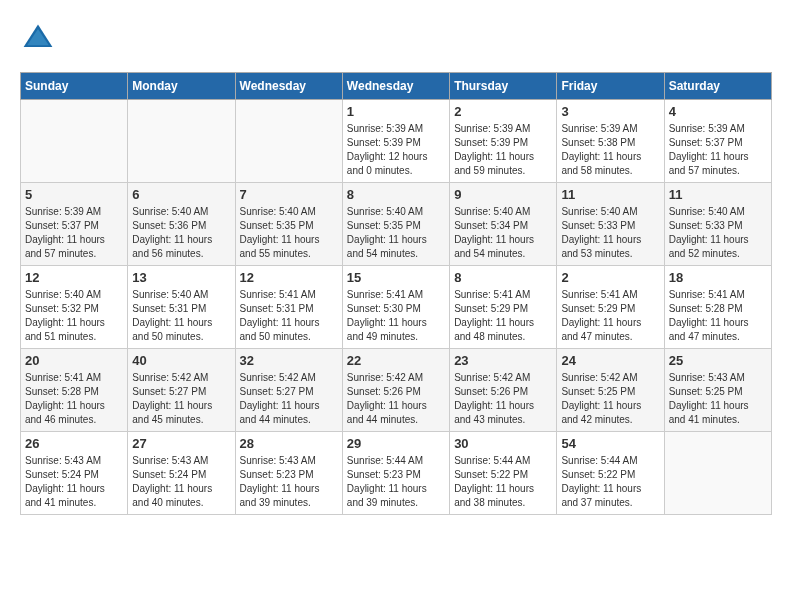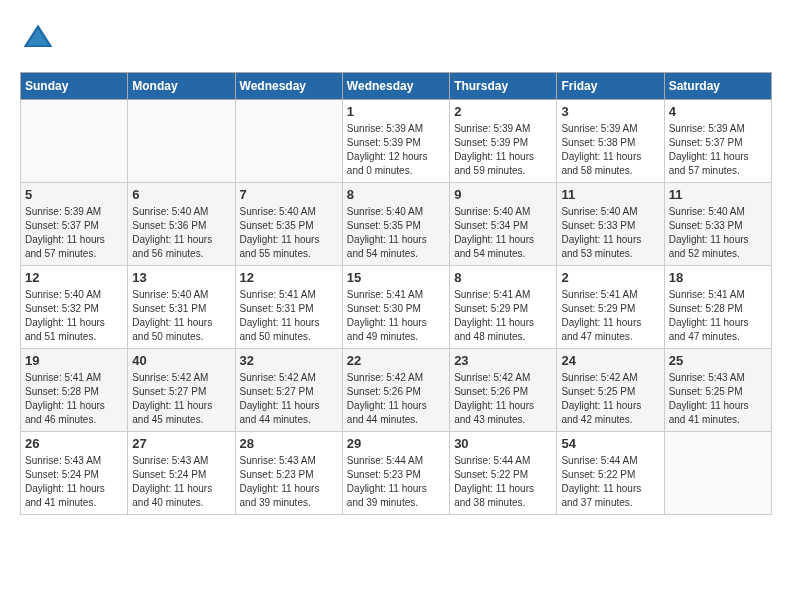--- a/index.html
+++ b/index.html
@@ -255,21 +255,21 @@
         <td>
           <div class="day-number">18</div>
           <div class="day-info" style="white-space: pre-line;">Sunrise: 5:41 AM
 Sunset: 5:28 PM
 Daylight: 11 hours
 and 47 minutes.</div>
         </td>
       </tr>
       <tr>
         <td>
-          <div class="day-number">19</div>
+          <div class="day-number">20</div>
           <div class="day-info" style="white-space: pre-line;">Sunrise: 5:41 AM
 Sunset: 5:28 PM
 Daylight: 11 hours
 and 46 minutes.</div>
         </td>
         <td>
           <div class="day-number">40</div>
           <div class="day-info" style="white-space: pre-line;">Sunrise: 5:42 AM
 Sunset: 5:27 PM
 Daylight: 11 hours

